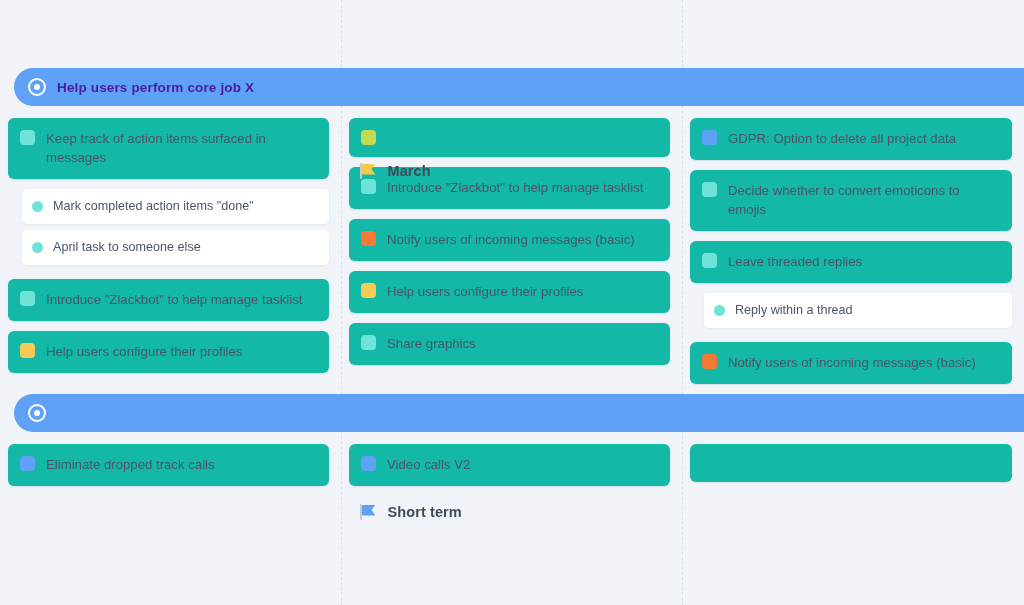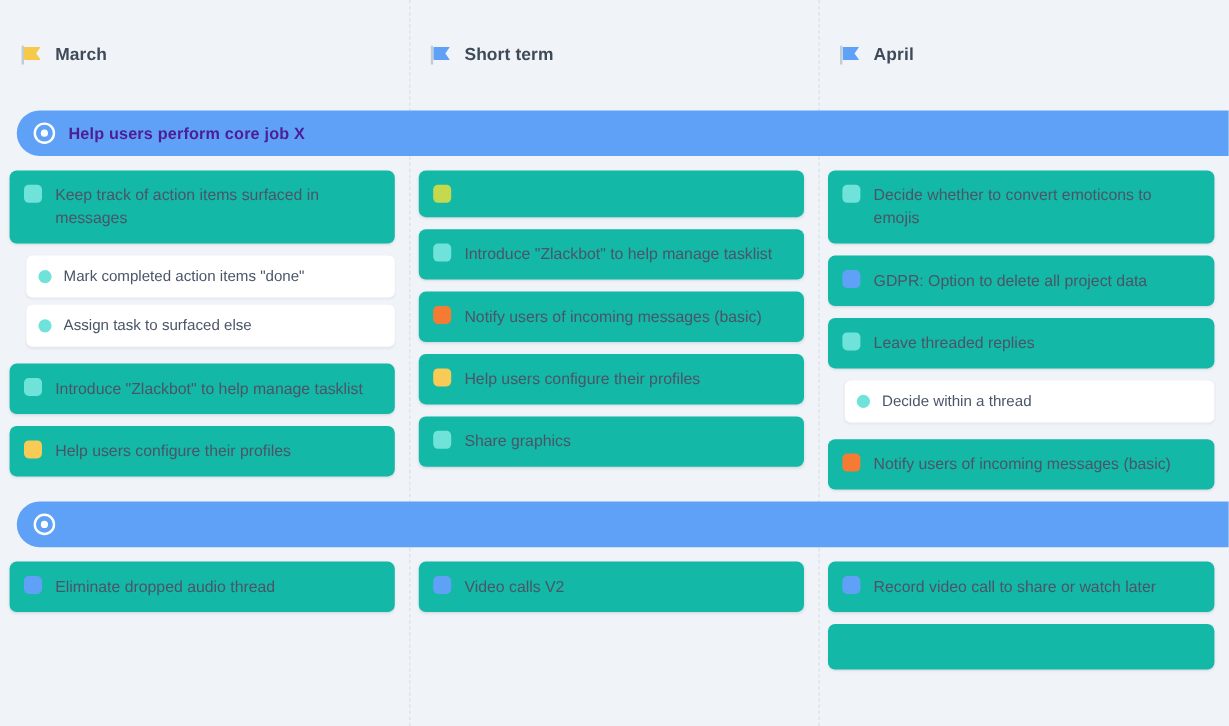--- a/index.html
+++ b/index.html
@@ -33,23 +33,24 @@
     border-left: 1px dashed #d9e1e8;
     z-index: 0;
   }
   .col-divider.d1 { left: 341px; }
   .col-divider.d2 { left: 682px; }
 
   
   .header-row {
     position: relative;
     display: flex;
-    height: 92px;
+    height: 68px;
     align-items: center;
     z-index: 2;
+    flex-direction: column;
   }
   .col-head {
     width: 341px;
     flex: 0 0 341px;
     display: flex;
     align-items: center;
     padding-left: 18px;
   }
   .col-head:last-child { flex: 0 0 342px; width: 342px; }
 
@@ -236,21 +237,21 @@
             <div class="card">
               <span class="swatch" style="background: rgb(111, 227, 218);"></span>
               <span class="card-text">Keep track of action items surfaced in messages</span>
             </div>
             <div class="subitem">
               <span class="dot" style="background: rgb(111, 227, 218);"></span>
               <span class="sub-text">Mark completed action items "done"</span>
             </div>
             <div class="subitem">
               <span class="dot" style="background: rgb(111, 227, 218);"></span>
-              <span class="sub-text">Assign task to surfaced else</span>
+              <span class="sub-text">April task to someone else</span>
             </div>
             <div class="spacer-8"></div>
             <div class="card">
               <span class="swatch" style="background: rgb(111, 227, 218);"></span>
               <span class="card-text">Introduce "Zlackbot" to help manage tasklist</span>
             </div>
             <div class="card">
               <span class="swatch" style="background: rgb(247, 203, 85);"></span>
               <span class="card-text">Help users configure their profiles</span>
             </div>
@@ -271,64 +272,60 @@
               <span class="swatch" style="background: rgb(247, 203, 85);"></span>
               <span class="card-text">Help users configure their profiles</span>
             </div>
             <div class="card">
               <span class="swatch" style="background: rgb(111, 227, 218);"></span>
               <span class="card-text">Share graphics</span>
             </div>
           </div>
           <div class="column">
             <div class="card">
-              <span class="swatch" style="background: rgb(111, 227, 218);"></span>
-              <span class="card-text">Decide whether to convert emoticons to emojis</span>
-            </div>
-            <div class="card">
               <span class="swatch" style="background: rgb(95, 161, 247);"></span>
               <span class="card-text">GDPR: Option to delete all project data</span>
             </div>
             <div class="card">
               <span class="swatch" style="background: rgb(111, 227, 218);"></span>
+              <span class="card-text">Decide whether to convert emoticons to emojis</span>
+            </div>
+            <div class="card">
+              <span class="swatch" style="background: rgb(111, 227, 218);"></span>
               <span class="card-text">Leave threaded replies</span>
             </div>
             <div class="subitem">
               <span class="dot" style="background: rgb(111, 227, 218);"></span>
-              <span class="sub-text">Decide within a thread</span>
+              <span class="sub-text">Reply within a thread</span>
             </div>
             <div class="spacer-8"></div>
             <div class="card">
               <span class="swatch" style="background: rgb(244, 123, 51);"></span>
               <span class="card-text">Notify users of incoming messages (basic)</span>
             </div>
           </div>
         </div>
       </div>
       <div>
         <div class="section-bar" style="background: rgb(95, 161, 247);">
           <span class="section-bar-icon"></span>
         </div>
         <div class="section-body">
           <div class="column">
             <div class="card">
               <span class="swatch" style="background: rgb(95, 161, 247);"></span>
-              <span class="card-text">Eliminate dropped audio thread</span>
+              <span class="card-text">Eliminate dropped track calls</span>
             </div>
           </div>
           <div class="column">
             <div class="card">
               <span class="swatch" style="background: rgb(95, 161, 247);"></span>
               <span class="card-text">Video calls V2</span>
             </div>
           </div>
           <div class="column">
-            <div class="card">
-              <span class="swatch" style="background: rgb(95, 161, 247);"></span>
-              <span class="card-text">Record video call to share or watch later</span>
-            </div>
             <div class="card"></div>
           </div>
         </div>
       </div>
     </div>
 
 </div>
 
 </body></html>

